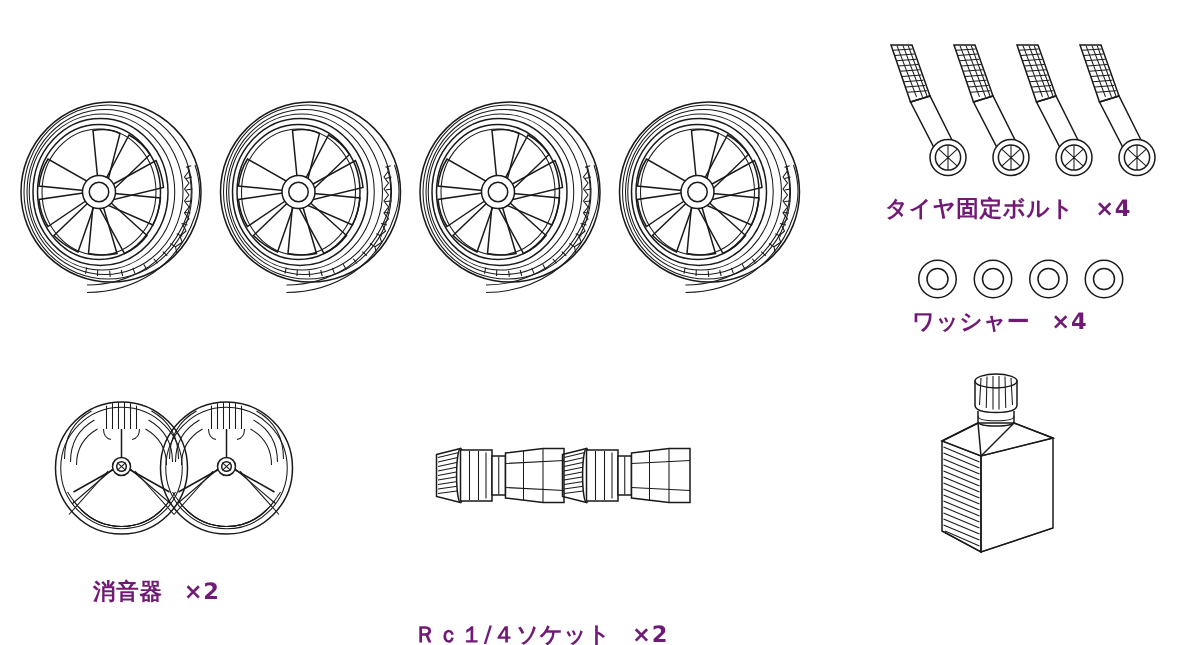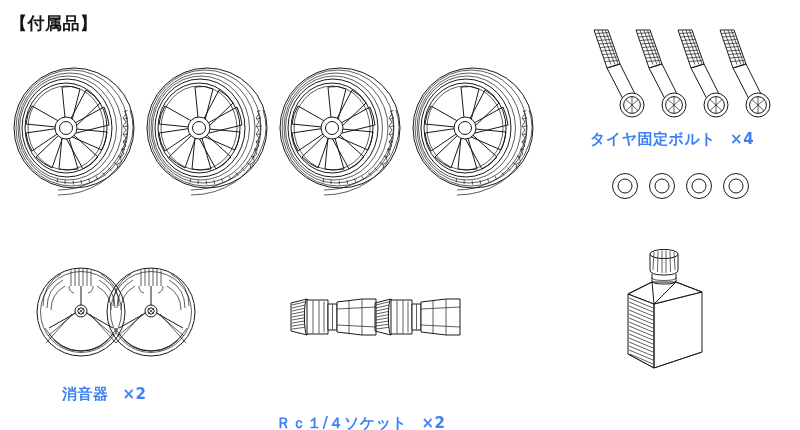--- a/index.html
+++ b/index.html
@@ -20,38 +20,37 @@
     font-weight:bold;
     letter-spacing:0.5px;
     color:#151515;
     white-space:nowrap;
   }
 
   .label{
     position:absolute;
     font-size:15px;
     font-weight:bold;
-    color:#3b82f6;
+    color:#701a75;
     white-space:nowrap;
     letter-spacing:0.5px;
   }
   .label .qty{ margin-left:14px; }
 
   .art{position:absolute;}
   svg{display:block;overflow:visible;}
   .ln{fill:none;stroke:#1a1a1a;stroke-width:1;}
   .ln-thin{fill:none;stroke:#1a1a1a;stroke-width:0.7;}
   .ln-w{fill:#ffffff;stroke:#1a1a1a;stroke-width:1;}
 </style>
 </head>
 <body>
 
 <div id="sheet">
 
-  <div class="title">【付属品】</div>
 
   <div class="art" style="left:12px;top:66px;">
     <svg width="540" height="128" viewBox="0 0 540 128" aria-hidden="true">
       <defs>
         <g id="wheel">
 
           <ellipse class="ln" cx="62" cy="62" rx="60" ry="60"></ellipse>
           <ellipse class="ln-thin" cx="60" cy="62" rx="56" ry="58"></ellipse>
           <ellipse class="ln-thin" cx="58" cy="62" rx="52" ry="55"></ellipse>
           <ellipse class="ln-thin" cx="56" cy="62" rx="48.5" ry="52"></ellipse>
@@ -130,20 +129,23 @@
         <g id="washer">
           <circle class="ln-w" cx="13" cy="14" r="12.5"></circle>
           <circle class="ln" cx="13" cy="14" r="7"></circle>
         </g>
       </defs>
       <use href="#washer" x="0" y="0"></use>
       <use href="#washer" x="37" y="0"></use>
       <use href="#washer" x="74" y="0"></use>
       <use href="#washer" x="111" y="0"></use>
     </svg>
+  </div>
+  <div class="label" style="left:608px;top:205px;">
+    <span>ワッシャー</span><span class="qty">×4</span>
   </div>
 
   <div class="art" style="left:36px;top:266px;">
     <svg width="160" height="92" viewBox="0 0 160 92" aria-hidden="true">
       <defs>
         <g id="muffler">
           <circle class="ln" cx="45" cy="46" r="44"></circle>
           <circle class="ln-thin" cx="45" cy="46" r="40.5"></circle>
 
           <path class="ln-thin" d="M35 4.5 L35 20 M39 2.8 L39 20 M43 2.2 L43 20

